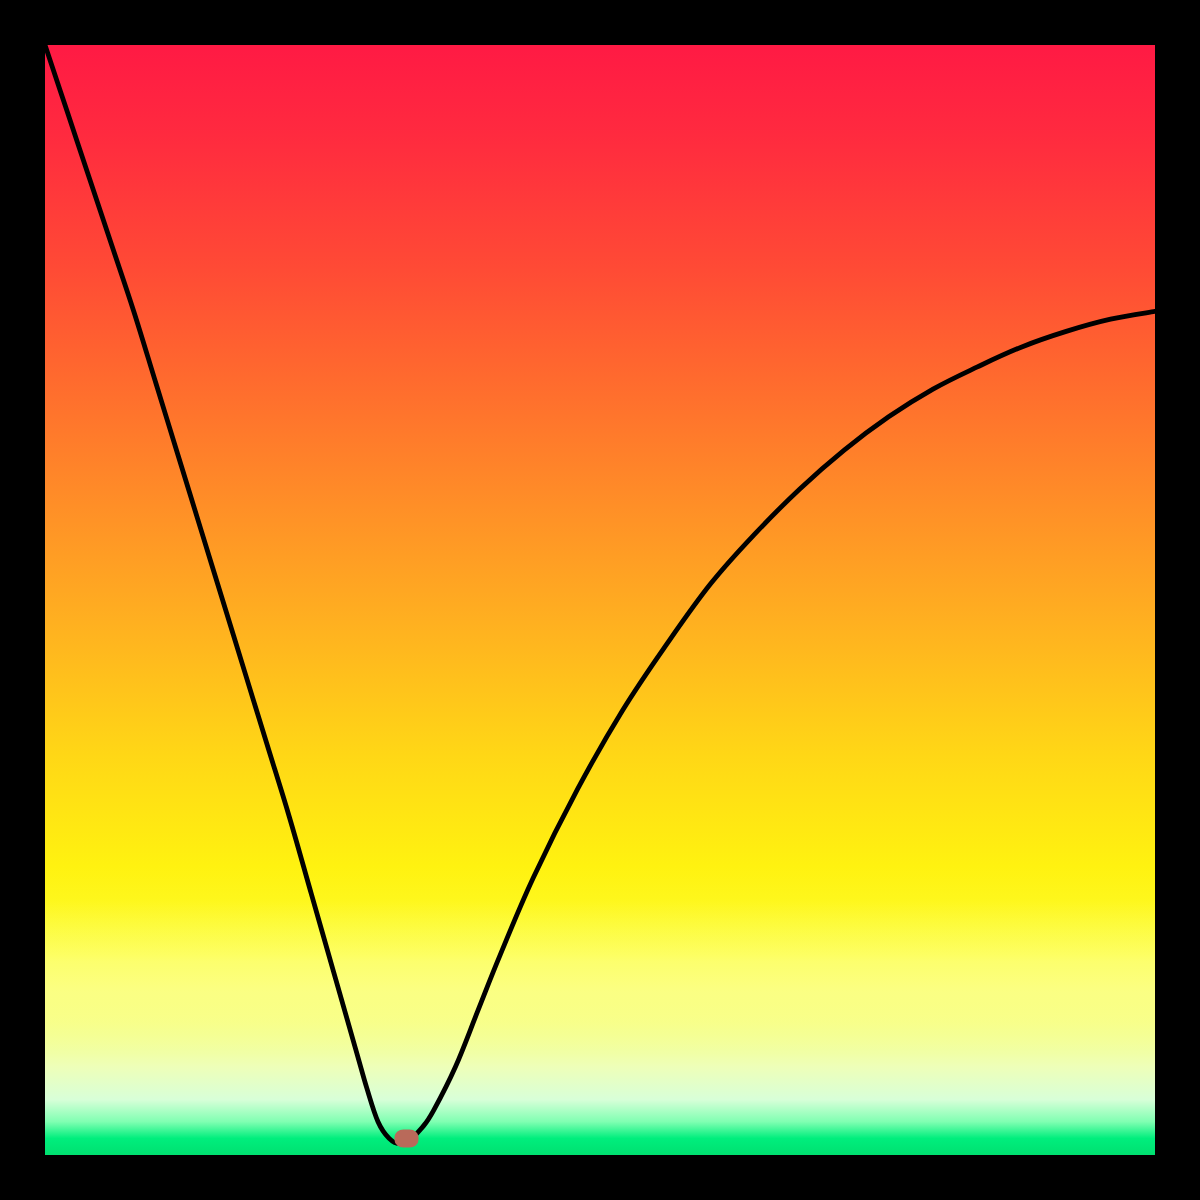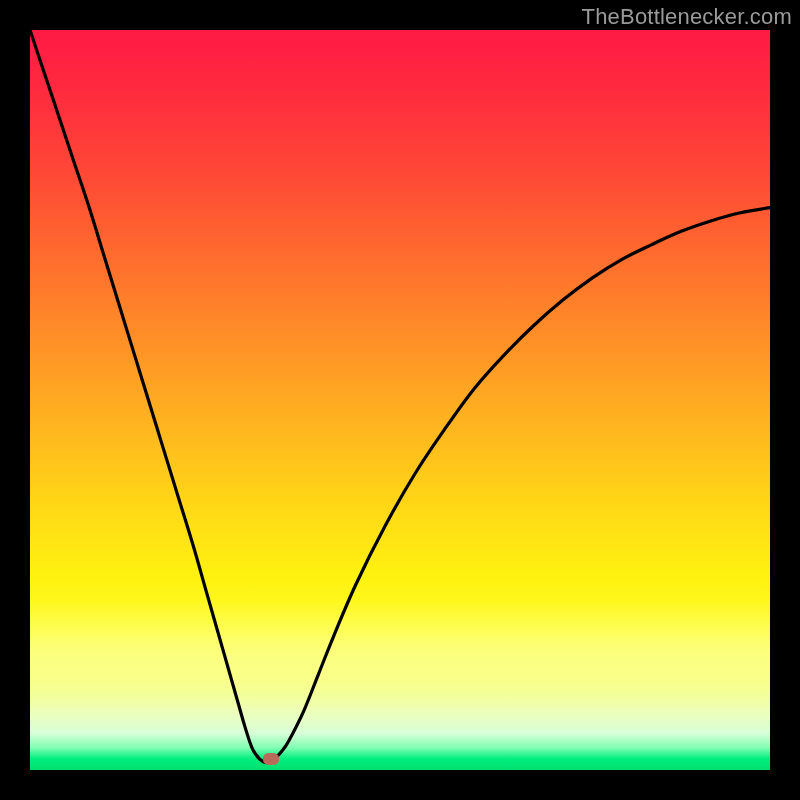--- a/index.html
+++ b/index.html
@@ -87,21 +87,20 @@
     font-size: 22px;
     letter-spacing: 0.2px;
     user-select: none;
   }
 </style>
 </head>
 <body>
 
 <div class="frame">
 
-  <div class="watermark">TheBottlenecker.com</div>
 
   <div class="plot-area">
 
     <div class="gradient"></div>
 
     <svg class="curve-svg" viewBox="0 0 740 740" preserveAspectRatio="none">
       <path id="curve-path" d="M 0.00 0.00 C 2.66 7.99, 9.47 28.42, 14.80 44.40 C 20.13 60.38, 24.27 72.82, 29.60 88.80 C 34.93 104.78, 39.07 117.22, 44.40 133.20 C 49.73 149.18, 53.87 160.95, 59.20 177.60 C 64.53 194.25, 68.67 208.38, 74.00 225.70 C 79.33 243.02, 83.47 256.48, 88.80 273.80 C 94.13 291.12, 98.27 304.58, 103.60 321.90 C 108.93 339.22, 113.07 352.68, 118.40 370.00 C 123.73 387.32, 127.87 400.78, 133.20 418.10 C 138.53 435.42, 142.67 448.88, 148.00 466.20 C 153.33 483.52, 157.47 496.32, 162.80 514.30 C 168.13 532.28, 172.27 547.45, 177.60 566.10 C 182.93 584.75, 187.07 599.25, 192.40 617.90 C 197.73 636.55, 203.20 655.71, 207.20 669.70 C 211.20 683.69, 211.94 686.94, 214.60 695.60 C 217.26 704.26, 219.34 711.81, 222.00 717.80 C 224.66 723.79, 226.74 726.24, 229.40 728.90 C 232.06 731.56, 234.14 732.60, 236.80 732.60 C 239.46 732.60, 241.54 730.90, 244.20 728.90 C 246.86 726.90, 248.94 724.83, 251.60 721.50 C 254.26 718.17, 255.00 717.73, 259.00 710.40 C 263.00 703.07, 268.47 692.79, 273.80 680.80 C 279.13 668.81, 283.27 657.12, 288.60 643.80 C 293.93 630.48, 296.74 622.78, 303.40 606.80 C 310.06 590.82, 316.28 574.98, 325.60 555.00 C 334.92 535.02, 344.54 515.78, 355.20 495.80 C 365.86 475.82, 374.14 461.32, 384.80 444.00 C 395.46 426.68, 403.74 414.92, 414.40 399.60 C 425.06 384.28, 433.34 372.22, 444.00 358.90 C 454.66 345.58, 462.94 336.92, 473.60 325.60 C 484.26 314.28, 492.54 305.99, 503.20 296.00 C 513.86 286.01, 522.14 278.76, 532.80 270.10 C 543.46 261.44, 551.74 255.23, 562.40 247.90 C 573.06 240.57, 581.34 235.39, 592.00 229.40 C 602.66 223.41, 610.94 219.66, 621.60 214.60 C 632.26 209.54, 640.54 205.54, 651.20 201.28 C 661.86 197.02, 670.14 194.25, 680.80 190.92 C 691.46 187.59, 699.74 185.18, 710.40 182.78 C 721.06 180.38, 734.67 178.53, 740.00 177.60" fill="none" stroke="#000" stroke-width="3.2" stroke-linejoin="round" stroke-linecap="round"></path>
     </svg>
 
     <div class="marker" id="marker" style="left: 240.5px; top: 728.9px; background: rgb(185, 106, 90);"></div>

